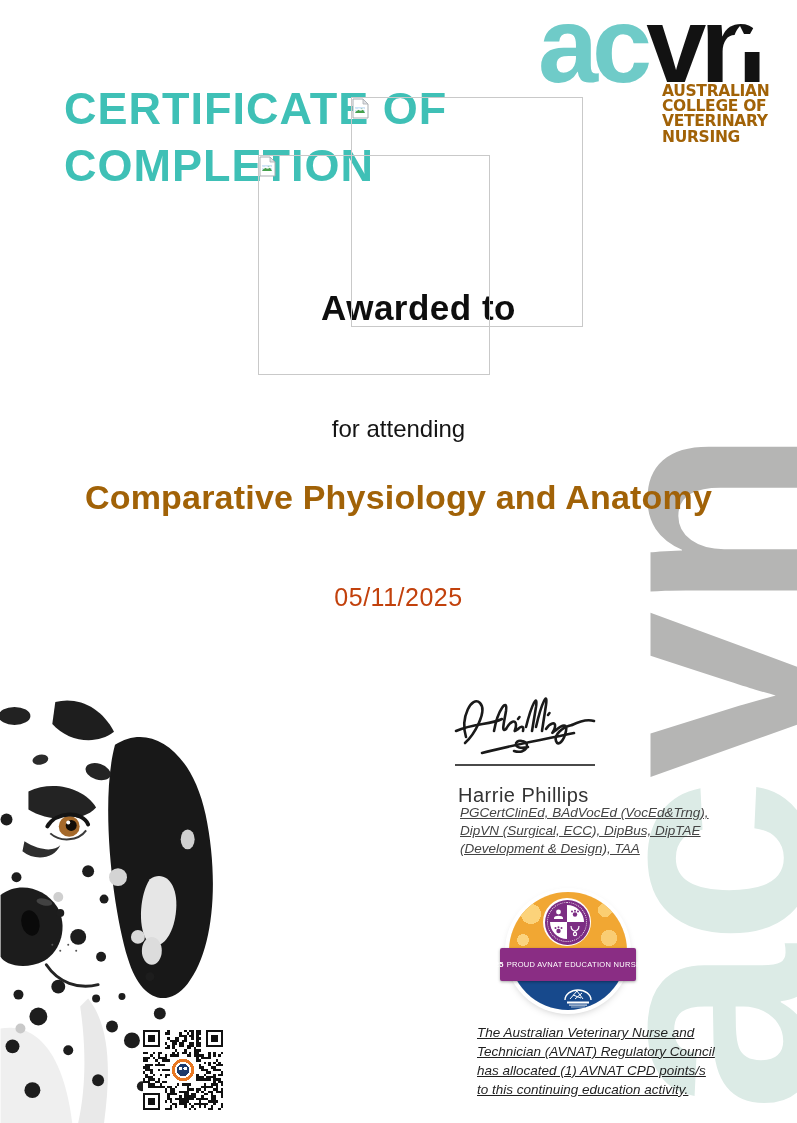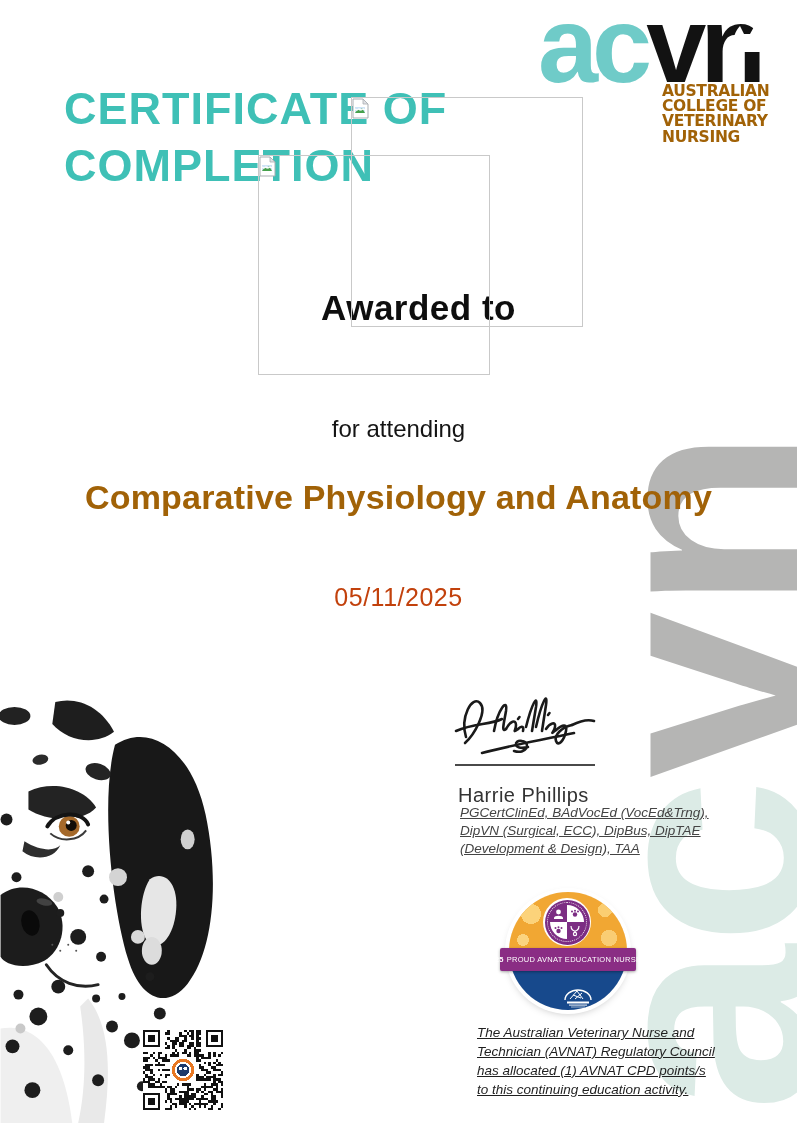--- a/index.html
+++ b/index.html
@@ -61,21 +61,21 @@
       radial-gradient(circle 8px at 100px 46px,rgba(255,230,160,.6) 0 8px,transparent 8px),
       radial-gradient(circle 5px at 58px 12px,rgba(255,240,190,.7) 0 5px,transparent 5px);}
   .badge-emblem{position:absolute;left:43px;top:14px;width:48px;height:48px;
                 background:#fff;border-radius:50%;z-index:2;}
   .emblem-ring{position:absolute;inset:1.5px;border-radius:50%;background:#7c2d83;}
   .emblem-ring::after{content:"";position:absolute;inset:2.5px;border-radius:50%;
                 border:1px dotted rgba(255,255,255,.85);}
   .emblem-core{position:absolute;inset:7px;border-radius:50%;overflow:hidden;
     background:conic-gradient(#fff 0 25%,#7c2d83 0 50%,#fff 0 75%,#7c2d83 0 100%);}
   .emblem-icons{position:absolute;inset:7px;}
-  .badge-ribbon{position:absolute;left:0;top:64px;width:136px;height:23px;
+  .badge-ribbon{position:absolute;left:0;top:64px;width:136px;height:33px;
                 background:#8a2d84;border-radius:2px;z-index:3;
                 box-shadow:0 1px 3px rgba(0,0,0,.35);
                 display:flex;align-items:center;justify-content:center;
                 color:#fff;font-size:7.5px;letter-spacing:0.3px;white-space:nowrap;}
   .badge-ribbon b{margin-right:3px;}
   .badge-crest{position:absolute;left:52px;top:96px;z-index:2;}
   
   .note{position:absolute;left:477px;top:1024px;width:240px;font-size:13.5px;
         font-style:italic;color:#1f1f1f;line-height:1.4;z-index:1;text-decoration:underline;}
   

